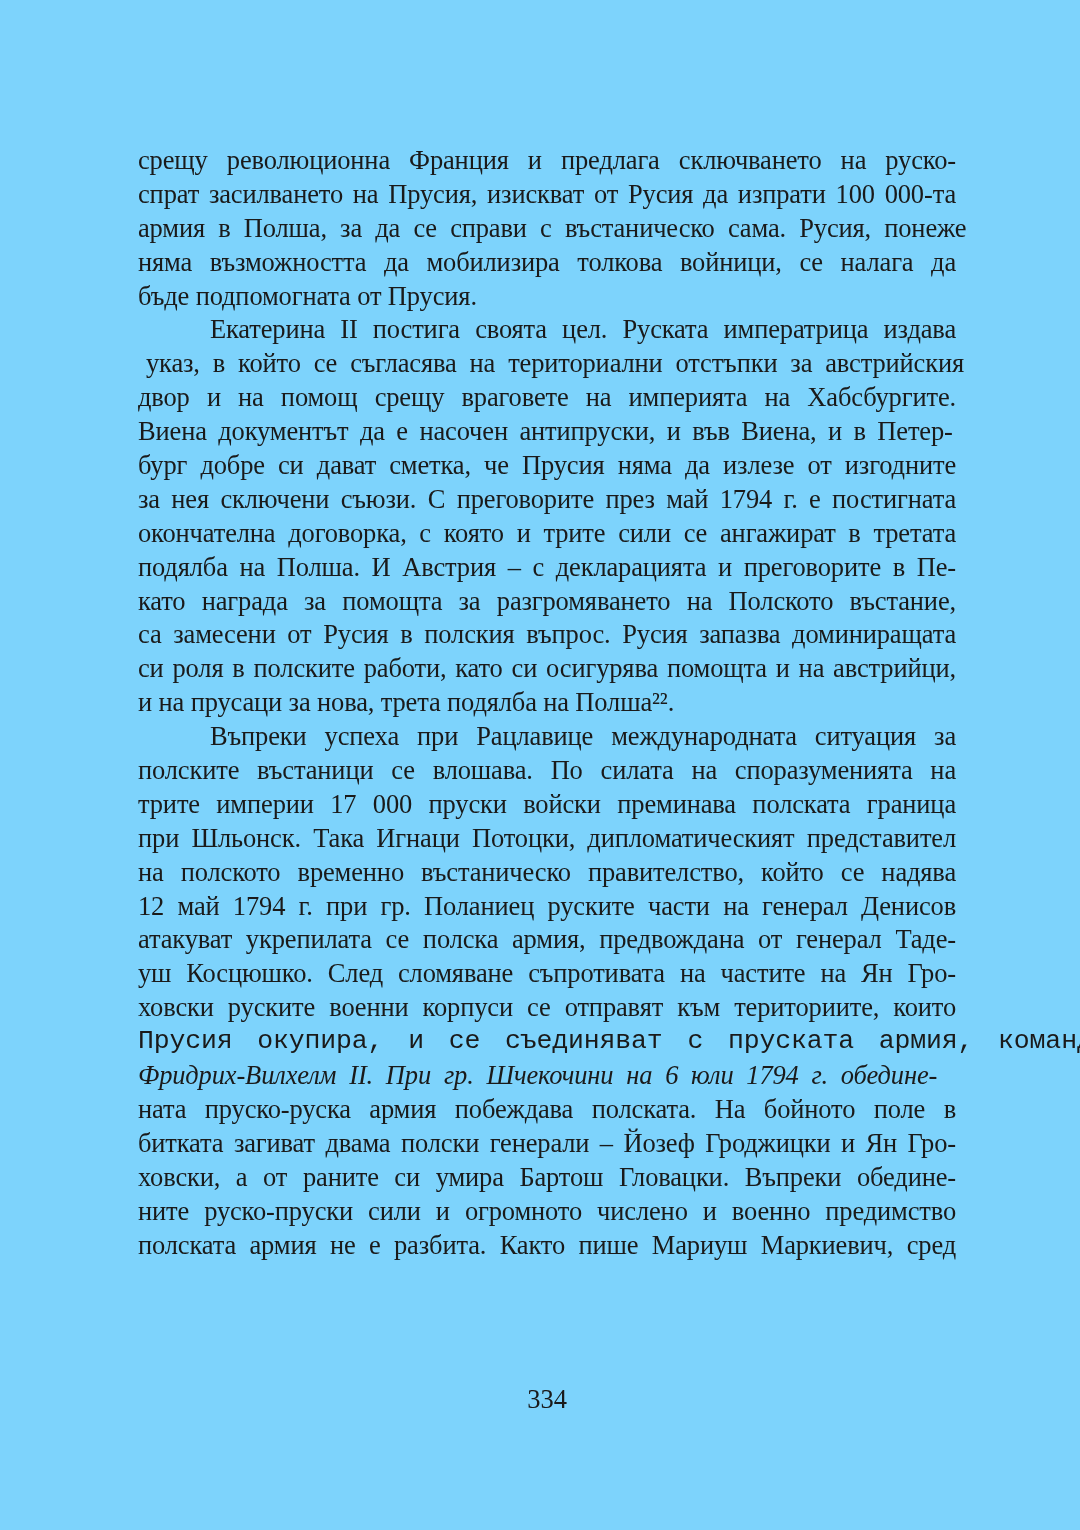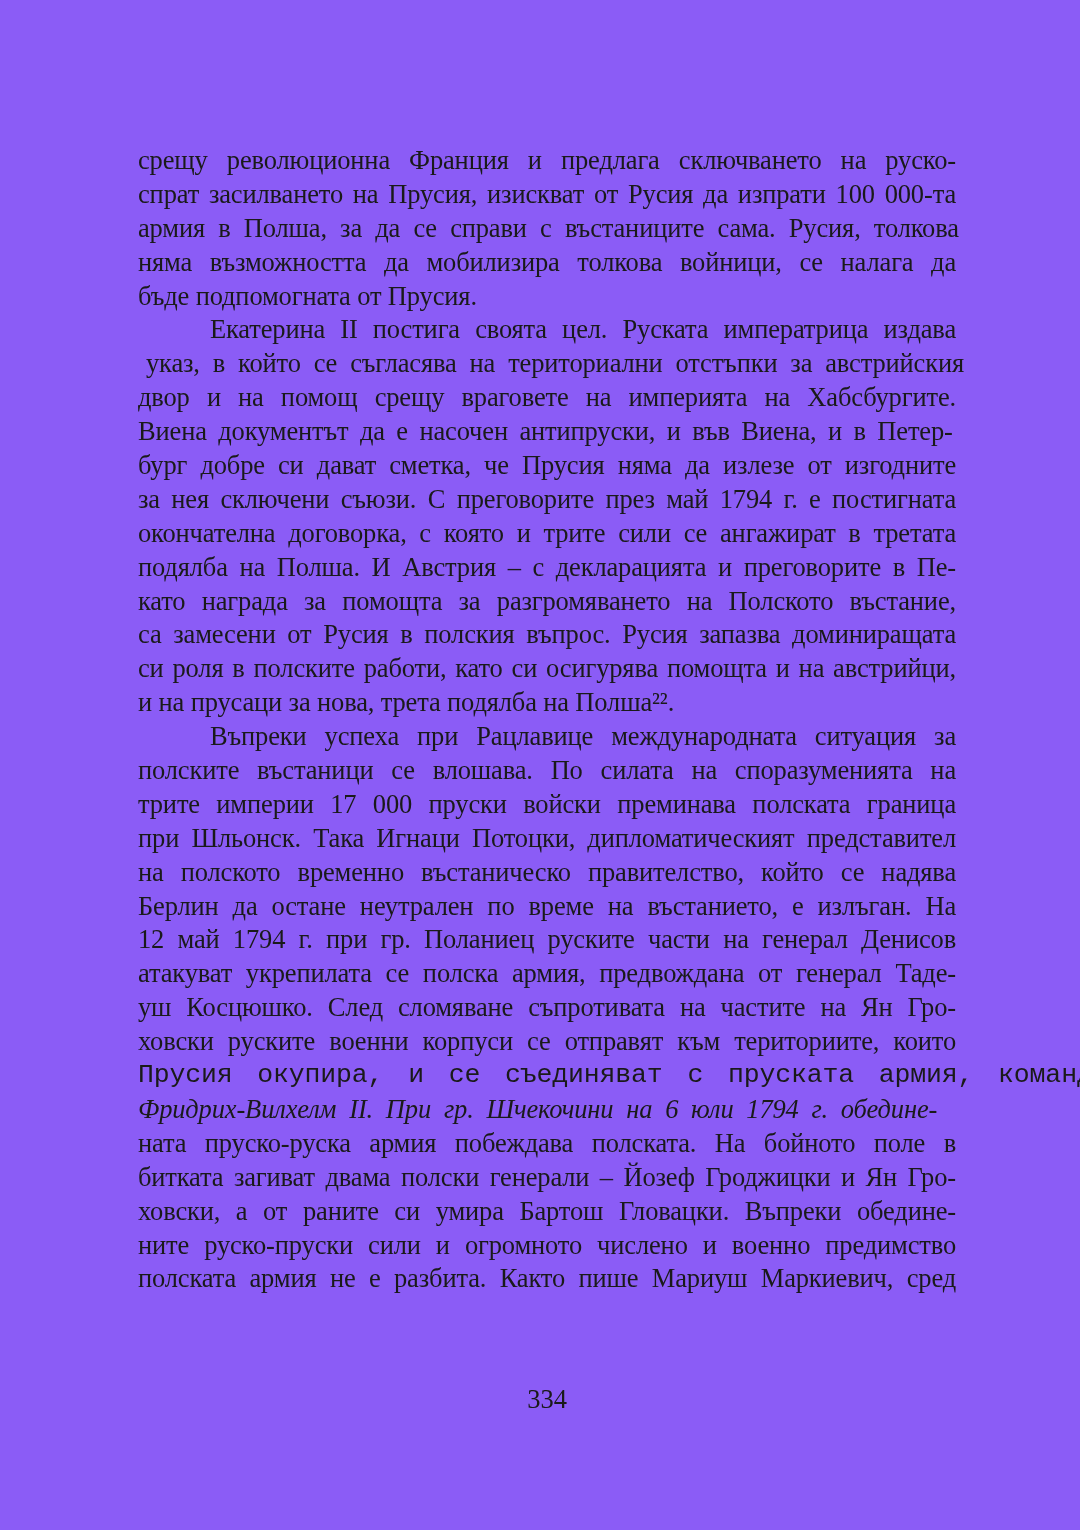--- a/index.html
+++ b/index.html
@@ -5,21 +5,21 @@
   html, body {
     margin: 0;
     padding: 0;
     background: #e8e8e8;
   }
   .page {
     position: relative;
     width: 1080px;
     height: 1530px;
     margin: 0 auto;
-    background: #8b5cf6;
+    background: #7dd3fc;
     color: #1a1a1a;
     font-family: "Liberation Serif", "DejaVu Serif", serif;
     overflow: hidden;
   }
   .text-block {
     position: absolute;
     left: 138px;
     top: 144px;
     width: 818px;
     font-size: 26.5px;
@@ -49,21 +49,21 @@
   }
 </style>
 </head>
 <body>
 
 <div class="page">
   <div class="text-block" id="text-block">
       <div class="paragraph">
         <div class="line fit" style="word-spacing: 12.6339px;"><span>срещу революционна Франция и предлага сключването на руско-</span></div>
         <div class="line fit" style="word-spacing: 3.33125px;"><span>спрат засилването на Прусия, изискват от Русия да изпрати 100 000-та</span></div>
-        <div class="line fit" style="word-spacing: 6.72301px;"><span>армия в Полша, за да се справи с въстаниците сама. Русия, толкова</span></div>
+        <div class="line fit" style="word-spacing: 6.72301px;"><span>армия в Полша, за да се справи с въстаническо сама. Русия, понеже</span></div>
         <div class="line fit" style="word-spacing: 11.1191px;"><span>няма възможността да мобилизира толкова войници, се налага да</span></div>
         <div class="line"><span>бъде подпомогната от Прусия.</span></div>
       </div>
       <div class="paragraph">
         <div class="line indent fit" style="word-spacing: 8.68973px;"><span>Екатерина II постига своята цел. Руската императрица издава</span></div>
         <div class="line fit" style="word-spacing: 6.45486px; margin-left: 8px;"><span>указ, в който се съгласява на териториални отстъпки за австрийския</span></div>
         <div class="line fit" style="word-spacing: 10.6858px;"><span>двор и на помощ срещу враговете на империята на Хабсбургите.</span></div>
         <div class="line fit" style="word-spacing: 4.98864px;"><span>Виена документът да е насочен антипруски, и във Виена, и в Петер-</span></div>
         <div class="line fit" style="word-spacing: 6.67045px;"><span>бург добре си дават сметка, че Прусия няма да излезе от изгодните</span></div>
         <div class="line fit" style="word-spacing: 4.92188px;"><span>за нея сключени съюзи. С преговорите през май 1794 г. е постигната</span></div>
@@ -73,21 +73,20 @@
         <div class="line fit" style="word-spacing: 5.21007px;"><span>са замесени от Русия в полския въпрос. Русия запазва доминиращата</span></div>
         <div class="line fit" style="word-spacing: 2.3821px;"><span>си роля в полските работи, като си осигурява помощта и на австрийци,</span></div>
         <div class="line"><span>и на прусаци за нова, трета подялба на Полша²².</span></div>
       </div>
       <div class="paragraph">
         <div class="line indent fit" style="word-spacing: 11.5651px;"><span>Въпреки успеха при Рацлавице международната ситуация за</span></div>
         <div class="line fit" style="word-spacing: 11.3516px;"><span>полските въстаници се влошава. По силата на споразуменията на</span></div>
         <div class="line fit" style="word-spacing: 9.93555px;"><span>трите империи 17 000 пруски войски преминава полската граница</span></div>
         <div class="line fit" style="word-spacing: 5.75521px;"><span>при Шльонск. Така Игнаци Потоцки, дипломатическият представител</span></div>
         <div class="line fit" style="word-spacing: 10.5714px;"><span>на полското временно въстаническо правителство, който се надява</span></div>
-        <div class="line fit" style="word-spacing: 7.51719px;"><span>Берлин да остане неутрален по време на въстанието, е излъган. На</span></div>
         <div class="line fit" style="word-spacing: 6.80682px;"><span>12 май 1794 г. при гр. Поланиец руските части на генерал Денисов</span></div>
         <div class="line fit" style="word-spacing: 7.26953px;"><span>атакуват укрепилата се полска армия, предвождана от генерал Таде-</span></div>
         <div class="line fit" style="word-spacing: 8.50521px;"><span>уш Косцюшко. След сломяване съпротивата на частите на Ян Гро-</span></div>
         <div class="line fit" style="word-spacing: 7.61523px;"><span>ховски руските военни корпуси се отправят към териториите, които</span></div>
         <div class="line fit" style="word-spacing: 9.06076px; font-family: Liberation Mono, monospace;"><span>Прусия окупира, и се съединяват с пруската армия, командвана от</span></div>
         <div class="line fit" style="word-spacing: 6.35625px; font-style: italic;"><span>Фридрих-Вилхелм II. При гр. Шчекочини на 6 юли 1794 г. обедине-</span></div>
         <div class="line fit" style="word-spacing: 11.9941px;"><span>ната пруско-руска армия побеждава полската. На бойното поле в</span></div>
         <div class="line fit" style="word-spacing: 4.01875px;"><span>битката загиват двама полски генерали – Йозеф Гроджицки и Ян Гро-</span></div>
         <div class="line fit" style="word-spacing: 9.15451px;"><span>ховски, а от раните си умира Бартош Гловацки. Въпреки обедине-</span></div>
         <div class="line fit" style="word-spacing: 8.57422px;"><span>ните руско-пруски сили и огромното числено и военно предимство</span></div>

